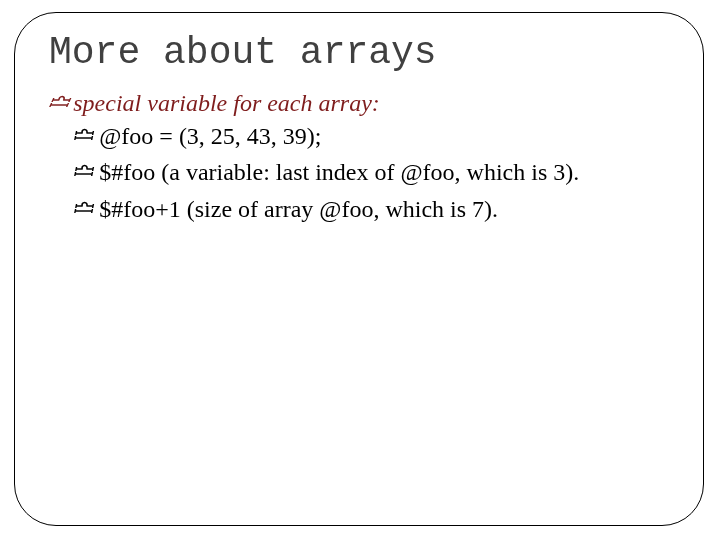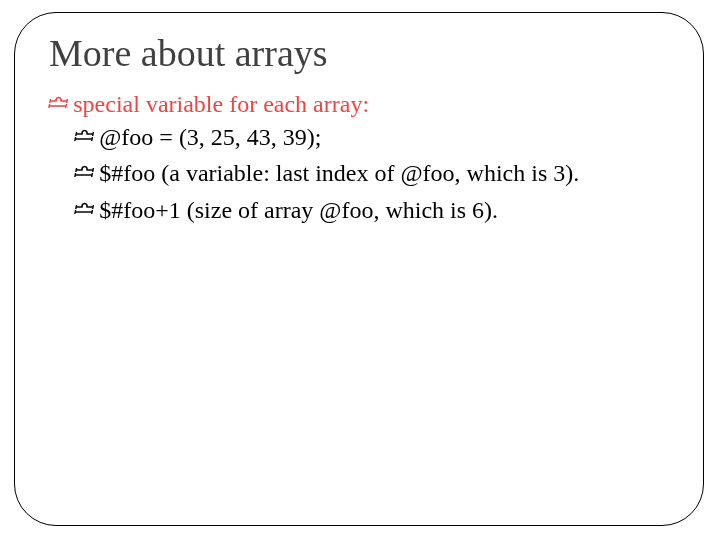--- a/index.html
+++ b/index.html
@@ -16,31 +16,32 @@
     top: 12px;
     left: 14px;
     width: 690px;
     height: 514px;
     border: 1.5px solid #000;
     border-radius: 42px;
     box-sizing: border-box;
     padding: 14px 28px 20px 28px;
   }
   .title {
-    font-family: Liberation Serif, serif;
+    font-family: Liberation Mono, monospace;
     font-size: 38px;
     color: #404040;
     margin: 4px 0 14px 6px;
     font-weight: 400;
   }
   .bullet-l1 {
     font-size: 24px;
-    color: #ef4444;
+    color: #7f1d1d;
     margin: 2px 0 0 4px;
     line-height: 1.25;
+    font-style: italic;
   }
   .bullet-l2 {
     font-size: 24px;
     color: #000;
     margin: 2px 0 4px 30px;
     line-height: 1.35;
   }
   .bu {
     font-family: "Segoe UI Symbol", "Arial Unicode MS", sans-serif;
     display: inline-block;
@@ -62,16 +63,16 @@
 
   <div class="bullet-l2">
     <span class="bu">🝞</span><span>@foo = (3, 25, 43, 39);</span>
   </div>
 
   <div class="bullet-l2">
     <span class="bu">🝞</span><span>$#foo (a variable: last index of @foo, which is 3).</span>
   </div>
 
   <div class="bullet-l2">
-    <span class="bu">🝞</span><span>$#foo+1 (size of array @foo, which is 6).</span>
+    <span class="bu">🝞</span><span>$#foo+1 (size of array @foo, which is 7).</span>
   </div>
 
 </div>
 
 </body></html>

